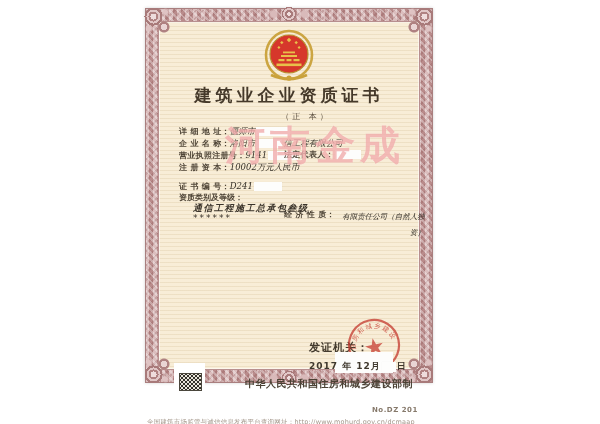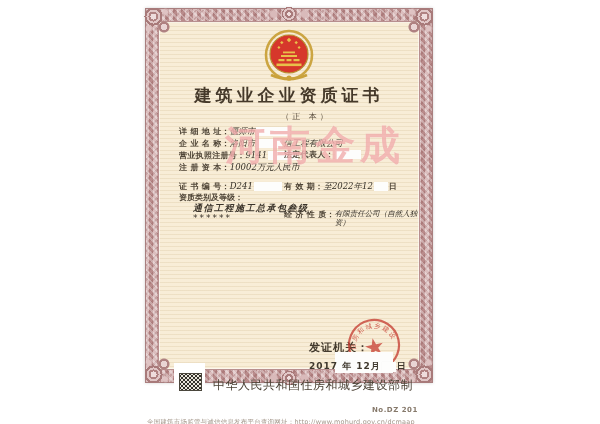--- a/index.html
+++ b/index.html
@@ -43,40 +43,40 @@
   .rows{position:absolute;left:20px;top:103px;width:236px;z-index:4;}
   .row{position:relative;height:12px;font-size:8px;line-height:12px;white-space:nowrap;}
   .row.tall{height:19px;}
   .lbl{font-weight:bold;letter-spacing:.3px;color:#4f4537;}
   .val{font-family:"DejaVu Serif","Liberation Serif",serif;font-style:italic;
        font-size:8.5px;color:#332e26;}
   .redact{display:inline-block;vertical-align:middle;background:#fdfdfc;height:9px;
        margin:0 1px;box-shadow:0 0 1px rgba(0,0,0,.05);}
   .col2{position:absolute;left:105px;top:0;}
   .eco{display:flex;margin-top:48px;}
-  .eco-val{display:inline-block;width:90px;white-space:normal;font-size:7.5px;line-height:9px;}
+  .eco-val{display:inline-block;width:90px;white-space:normal;font-size:7.5px;line-height:16px;text-align:right;}
   .qual-label{position:absolute;left:20px;top:170px;font-size:8px;font-weight:bold;color:#4f4537;z-index:4;}
   .qual-grade{position:absolute;left:34px;top:180px;font-size:9px;letter-spacing:1.5px;color:#3a332a;z-index:4;
        font-family:"DejaVu Serif","Liberation Serif",serif;font-style:italic;font-weight:bold;}
   .qual-stars{position:absolute;left:34px;top:191px;font-size:9px;letter-spacing:2px;color:#3a332a;z-index:4;}
   
   .watermark{position:absolute;left:66px;top:96px;z-index:5;font-size:40px;font-weight:bold;
        letter-spacing:5px;white-space:nowrap;color:rgba(233,118,118,.48);
        font-family:"DejaVu Serif","Liberation Serif",serif;
        text-shadow:0 0 1px rgba(255,255,255,.65);pointer-events:none;}
   
   .authority{position:absolute;left:150px;top:318px;font-size:11px;font-weight:bold;
        letter-spacing:1px;color:#443b2e;z-index:4;}
   .seal{position:absolute;left:186px;top:294px;width:58px;height:58px;z-index:6;
        transform:rotate(-12deg);opacity:.92;}
   .seal-redact{position:absolute;left:176px;top:330px;width:58px;height:21px;background:#fdfdfc;z-index:7;}
   .date-row{position:absolute;left:150px;top:338px;font-size:9px;font-weight:bold;
        letter-spacing:1px;color:#3f382d;z-index:8;white-space:nowrap;}
   .date-row .redact{height:10px;}
-  .made-by{position:absolute;right:6px;top:355px;font-size:12px;font-weight:normal;
+  .made-by{position:absolute;right:6px;top:355px;font-size:10px;font-weight:bold;
        letter-spacing:.5px;color:#4a4134;z-index:8;}
   
   .qr-patch{position:absolute;left:15px;top:341px;width:31px;height:32px;background:#ffffff;z-index:6;}
   .qr-code{position:absolute;left:20px;top:351px;width:23px;height:18px;z-index:7;
        background-color:#e9e5da;
        background-image:repeating-conic-gradient(#33312a 0% 25%, #e9e5da 0% 50%);
        background-size:4px 4px;box-shadow:inset 0 0 0 1px #4a463c;}
   
   .footer-note{position:absolute;left:147px;top:418px;font-size:6.5px;color:#a3968a;letter-spacing:.2px;}
   .serial{position:absolute;left:372px;top:406px;font-size:7px;color:#86796b;letter-spacing:.5px;font-weight:bold;}
@@ -130,21 +130,20 @@
         </div>
         <div class="row tall">
           <span class="lbl">注 册 资 本：</span><span class="val">10002万元人民币</span>
           <span class="col2 eco">
               <span class="lbl">经 济 性 质：</span>
               <span class="val eco-val">有限责任公司（自然人独资）</span>
             </span>
         </div>
         <div class="row">
           <span class="lbl">证 书 编 号：</span><span class="val">D241</span><span class="redact" style="width:28px"></span>
-          <span class="col2"><span class="lbl">有 效 期：</span><span class="val">至2022年12</span><span class="redact" style="width:14px"></span><span class="lbl">日</span></span>
         </div>
       </div>
 
       <div class="qual-label">资质类别及等级：</div>
       <div class="qual-grade">通信工程施工总承包叁级</div>
       <div class="qual-stars">******</div>
 
       <div class="watermark">河南金成</div>
 
       <div class="authority">发证机关：</div>

